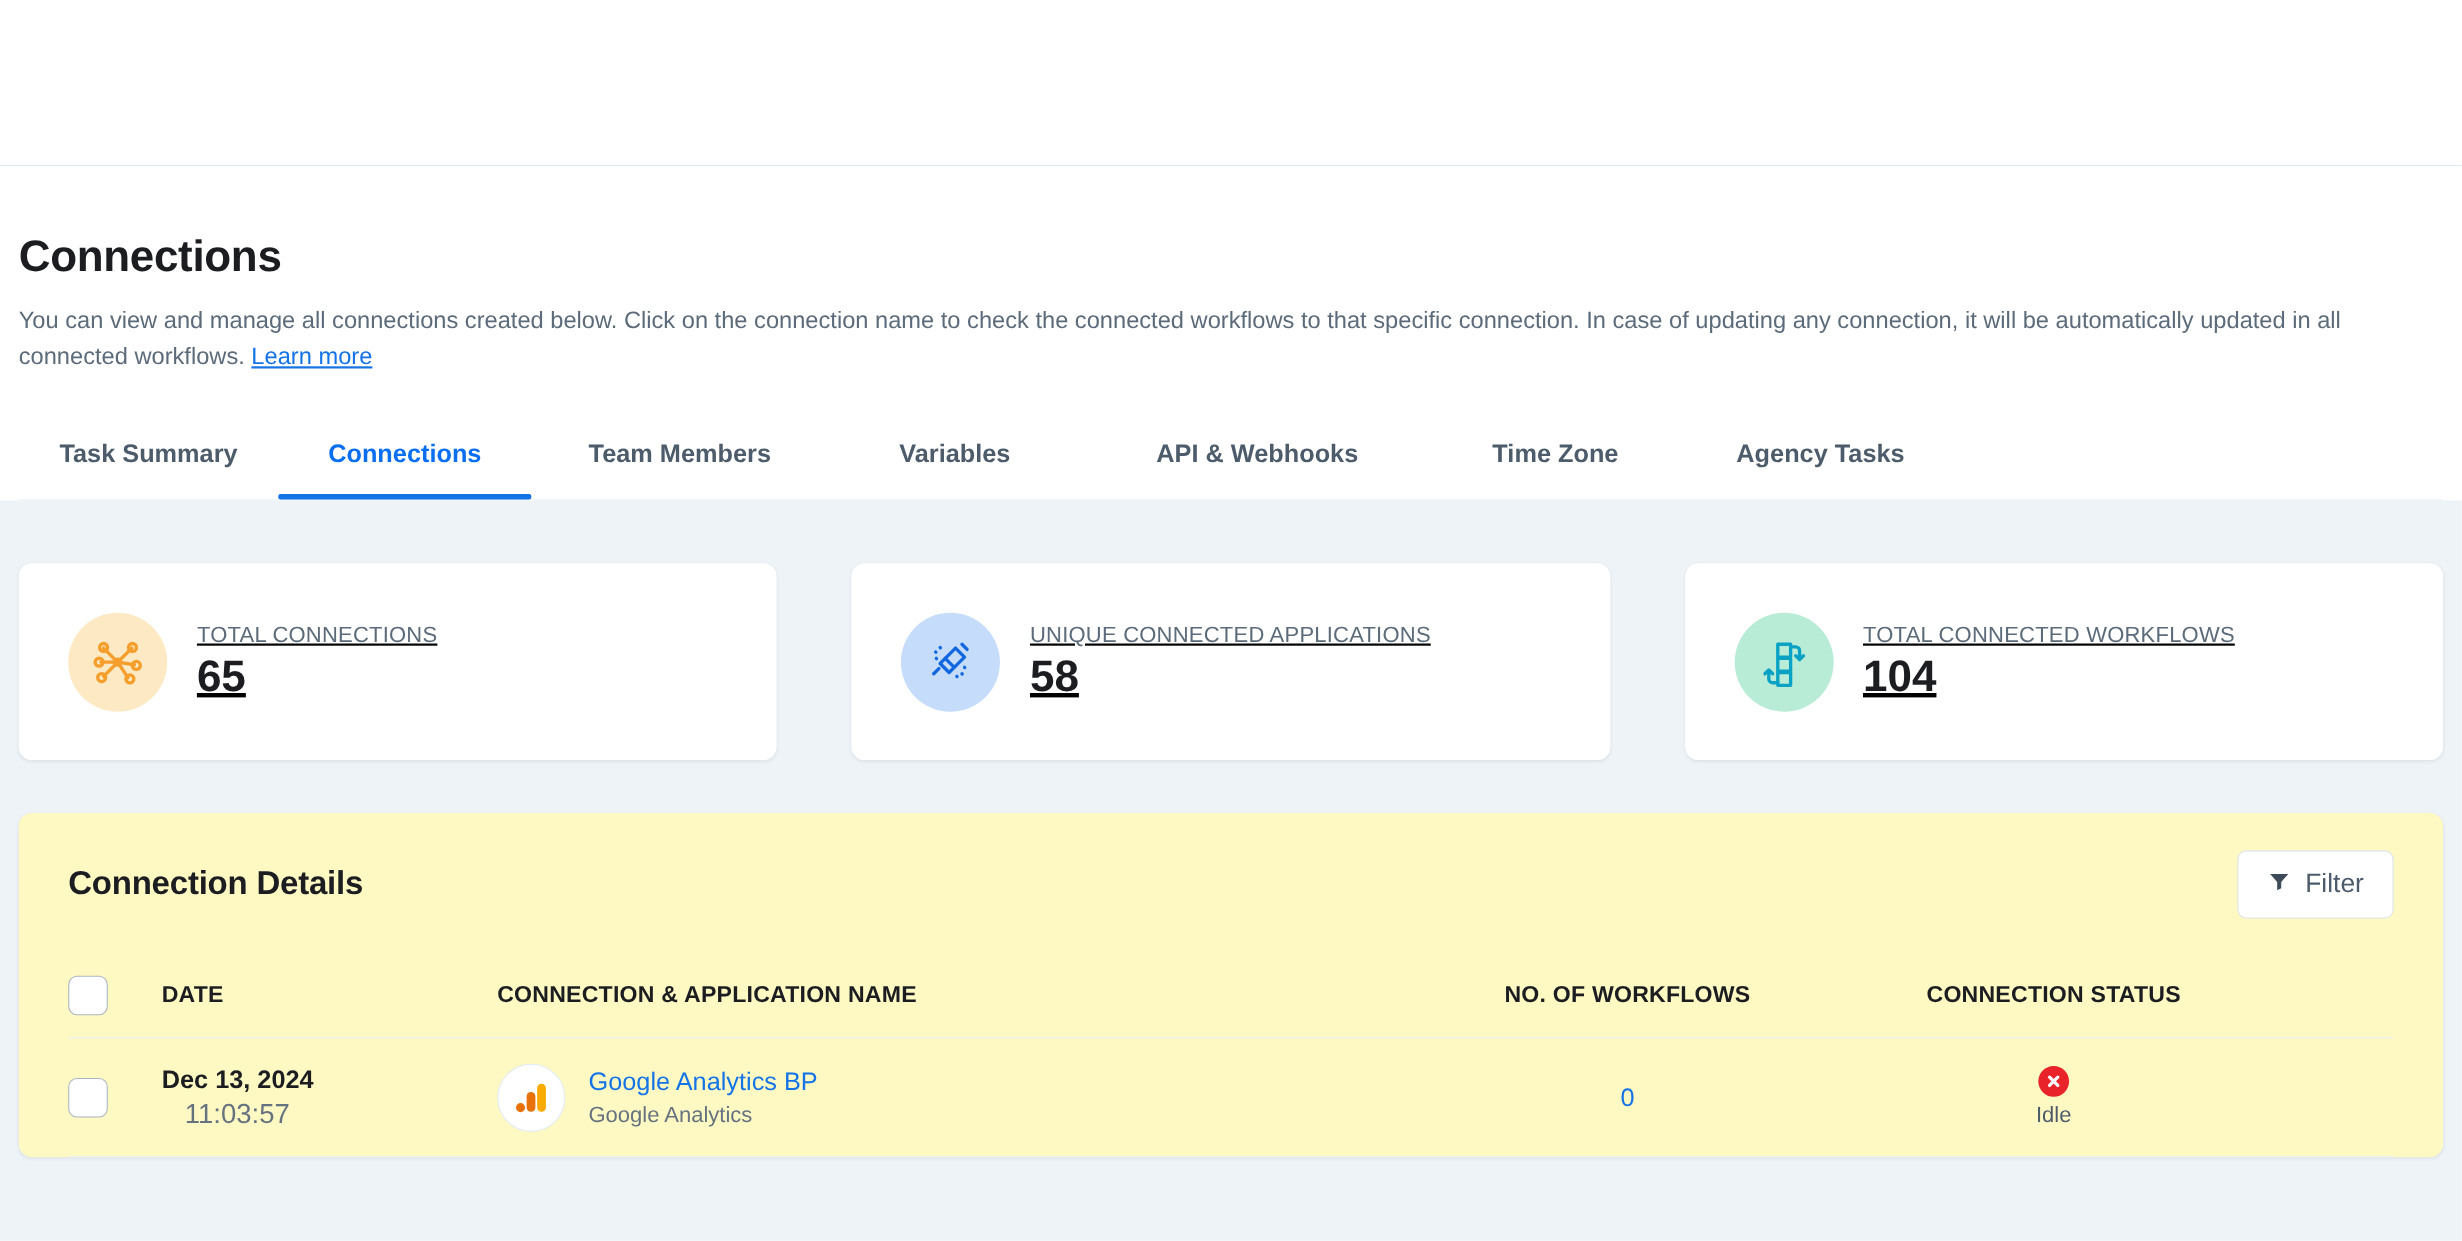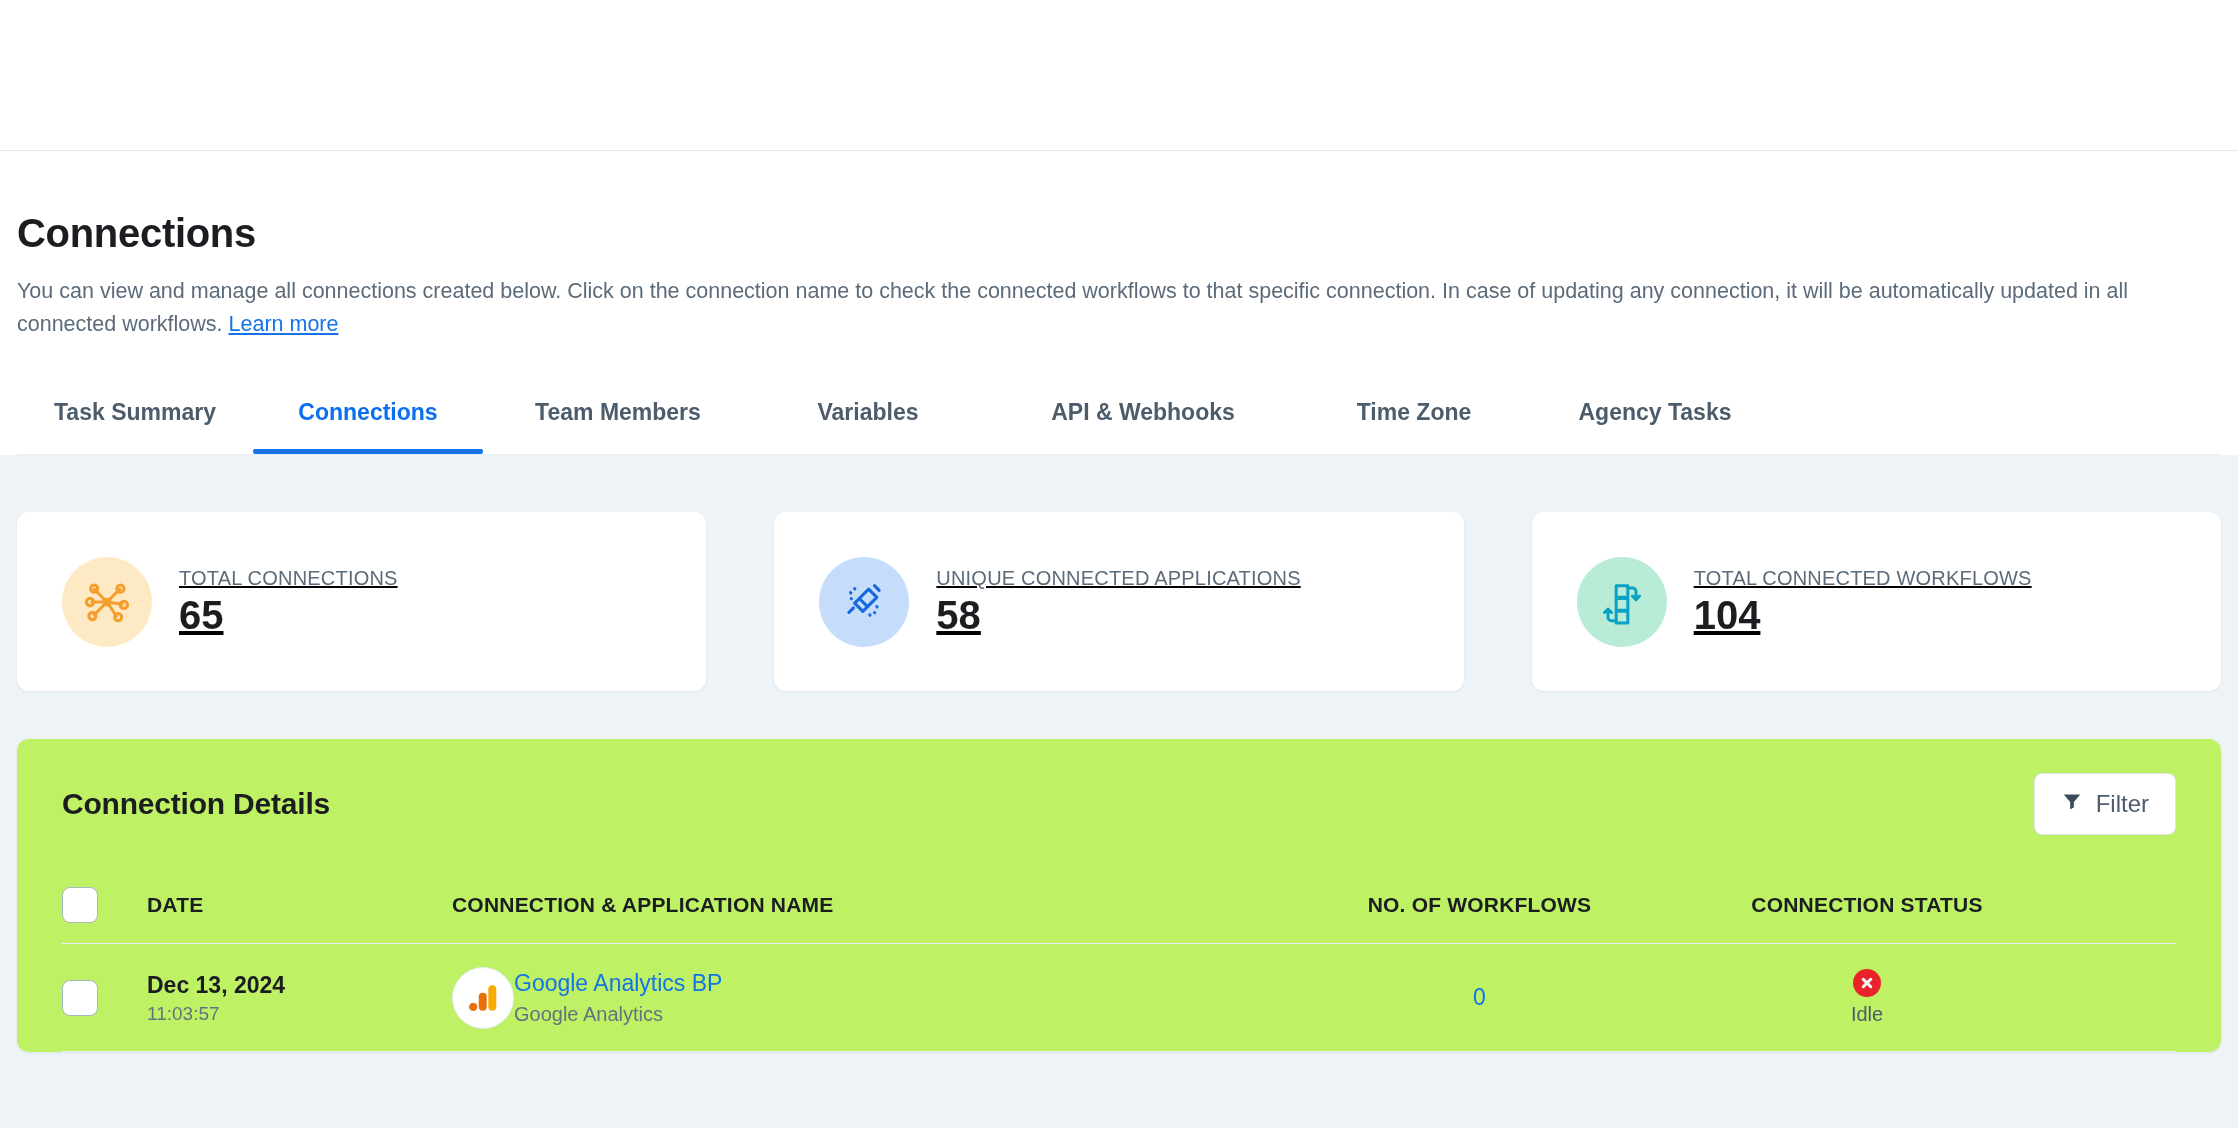--- a/index.html
+++ b/index.html
@@ -123,21 +123,21 @@
     font-size: 40px;
     font-weight: 700;
     color: #1b1d21;
     margin-top: 4px;
     line-height: 1.05;
   }
 
   
   .details {
     margin-top: 48px;
-    background: #bef264;
+    background: #fef9c3;
     border-radius: 12px;
     box-shadow: 0 1px 3px rgba(20,40,70,0.07);
     overflow: hidden;
   }
   .details-head {
     display: flex;
     align-items: center;
     justify-content: space-between;
     padding: 34px 45px 32px 45px;
   }
@@ -202,26 +202,27 @@
     cursor: pointer;
   }
 
   .cell-date-main {
     font-size: 23px;
     font-weight: 700;
     color: #1b1d21;
     line-height: 1.25;
   }
   .cell-date-sub {
-    font-size: 19px;
+    font-size: 25px;
     color: #65727f;
     margin-top: 3px;
-  }
-
-  .app-cell { display: flex; align-items: center; }
+    margin-left: 21px;
+  }
+
+  .app-cell { display: flex; align-items: center; gap: 21px; }
   .app-avatar {
     width: 62px; height: 62px;
     border-radius: 50%;
     border: 1.5px solid #e2ecf6;
     background: #fff;
     display: flex; align-items: center; justify-content: center;
     flex: 0 0 62px;
   }
   .app-name {
     font-size: 23px;

